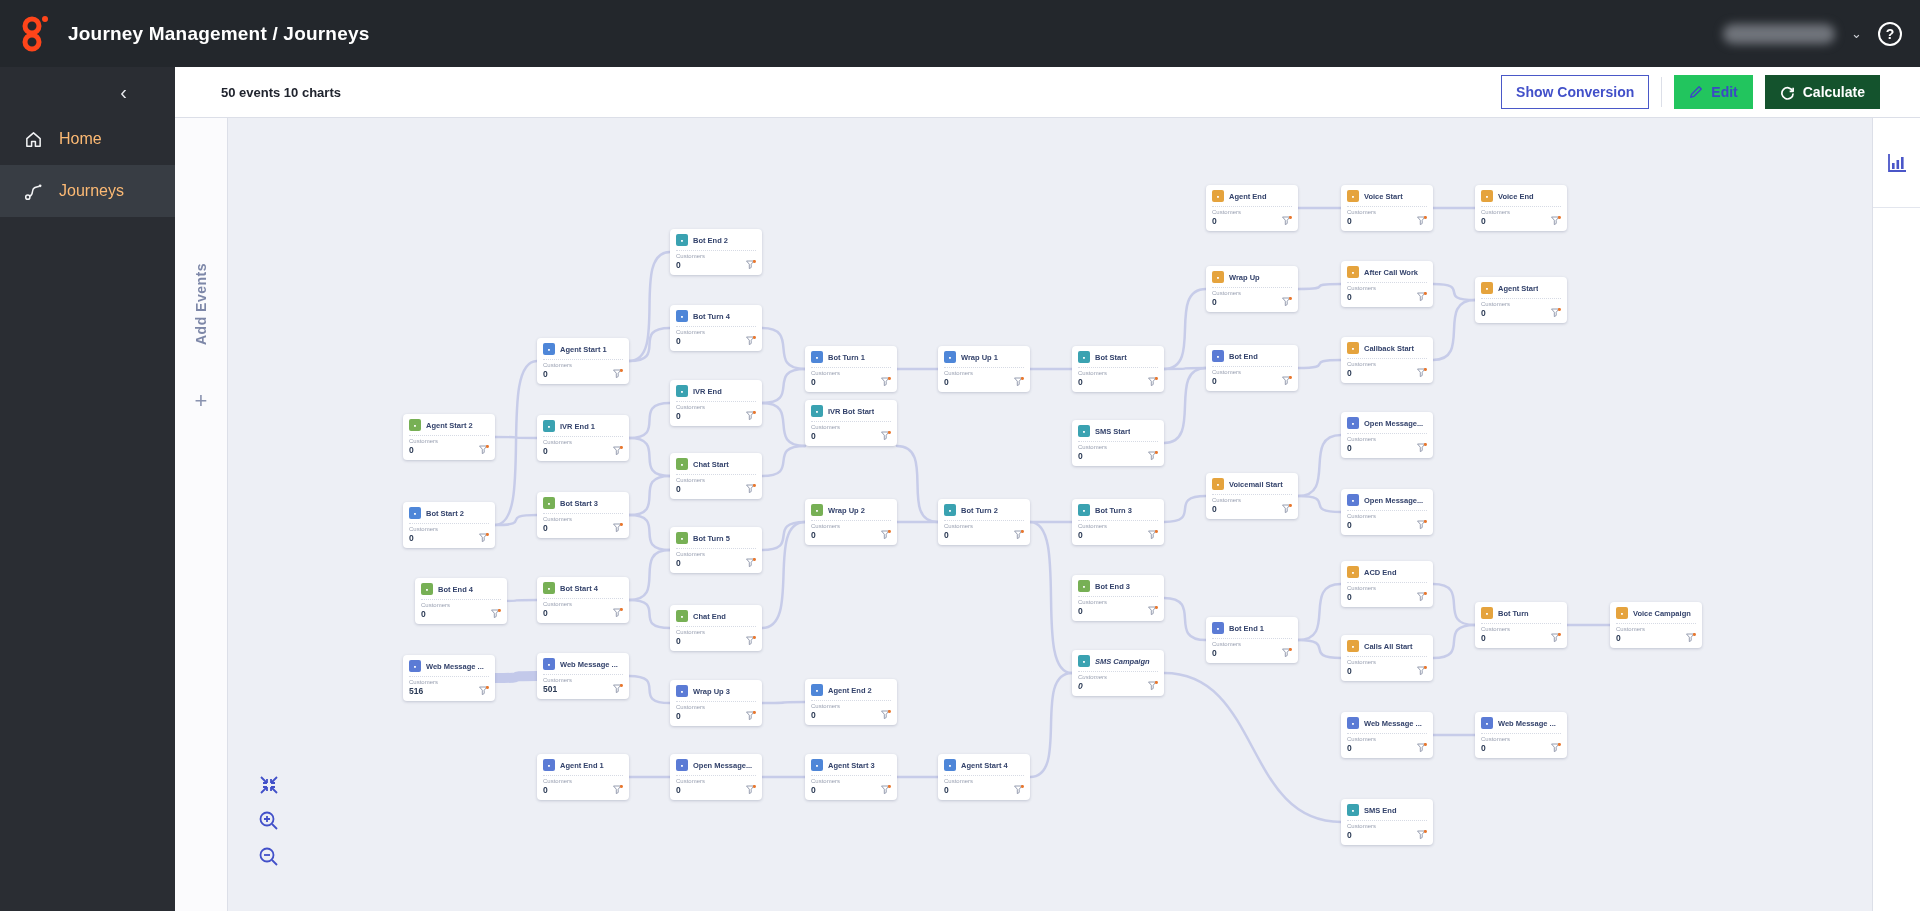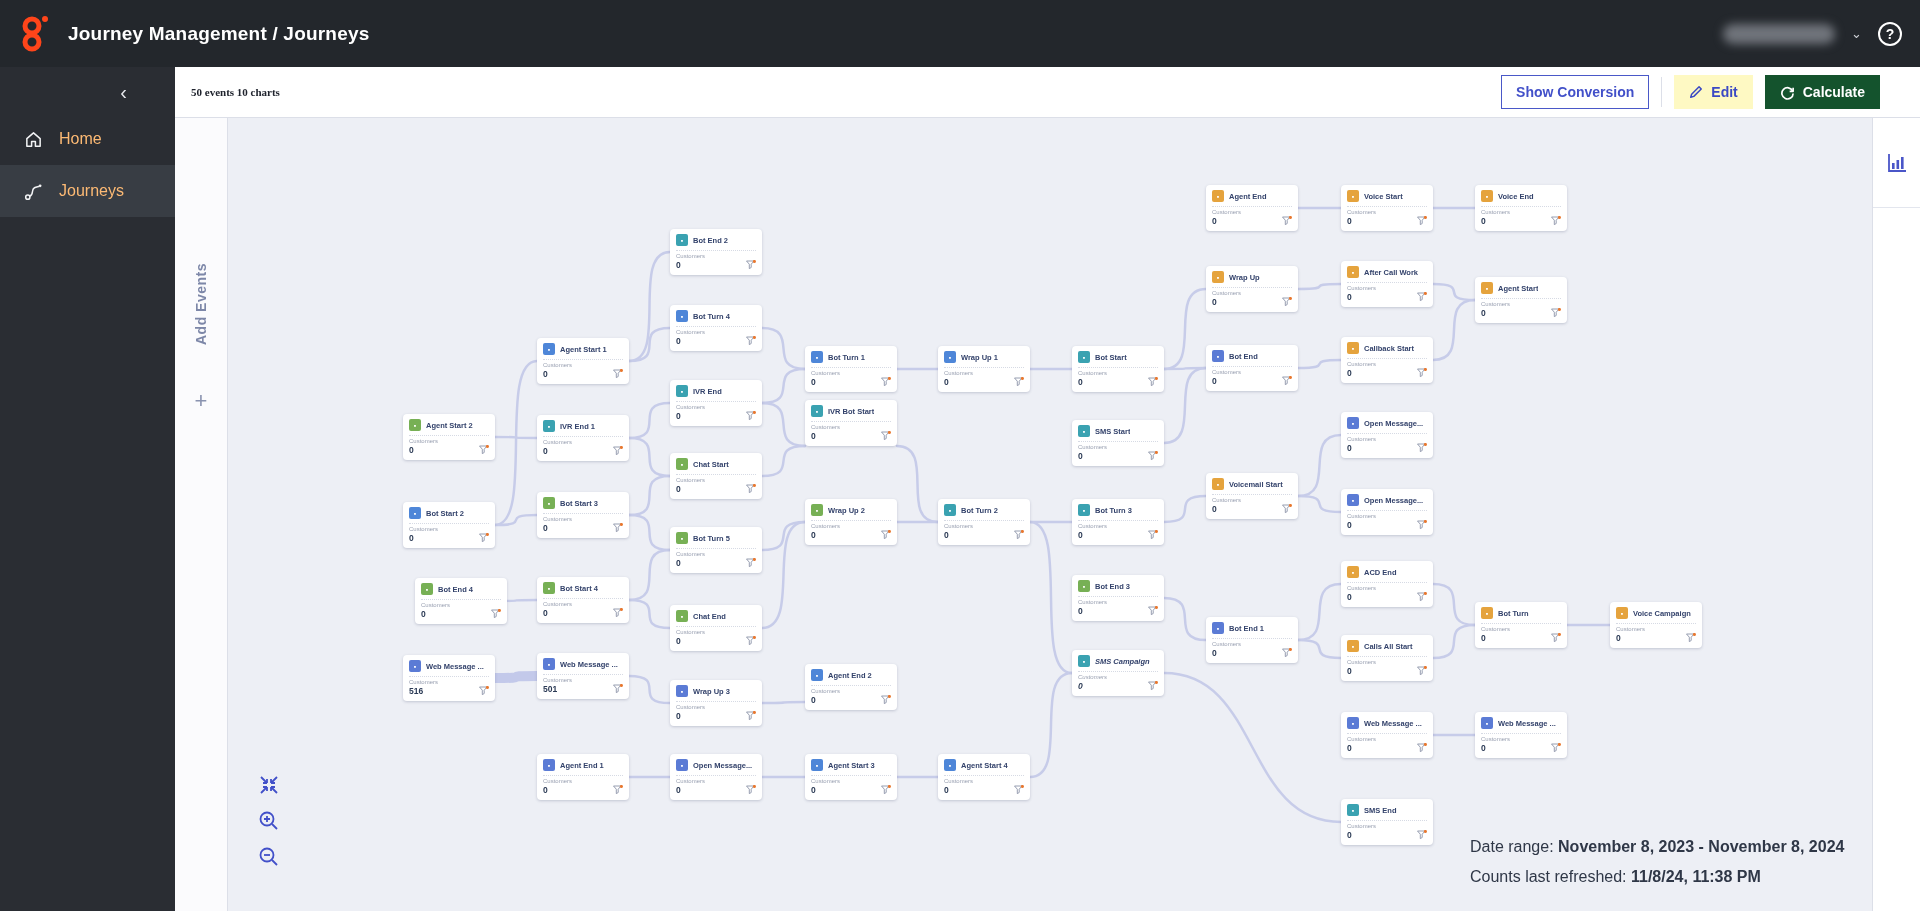--- a/index.html
+++ b/index.html
@@ -14,25 +14,25 @@
   .chev-down { color:#cfd2d8; font-size:13px; }
   .help-btn { width:24px; height:24px; border-radius:50%; border:2px solid #fff; color:#fff; font-size:14px; font-weight:700; display:flex; align-items:center; justify-content:center; }
 
   .sidebar { position:absolute; left:0; top:67px; width:175px; height:844px; background:#2a2d33; z-index:40; }
   .collapse { position:absolute; right:48px; top:18px; color:#e8eaee; font-size:20px; line-height:14px; cursor:pointer; }
   .side-item { display:flex; align-items:center; gap:16px; height:52px; padding-left:24px; color:#fdba74; font-size:16px; cursor:pointer; }
   .side-item.active { background:#383d44; }
   .side-item svg { flex:0 0 auto; }
 
   .toolbar { position:absolute; left:175px; top:67px; width:1745px; height:51px; background:#fff; border-bottom:1px solid #dcdfe8; display:flex; align-items:center; z-index:40; }
-  .toolbar-summary { margin-left:16px; font-size:11px; font-weight:700; color:#20242e;font-family:Liberation Serif, serif; }
+  .toolbar-summary { margin-left:46px; font-size:13px; font-weight:700; color:#20242e; }
   .toolbar-actions { position:absolute; right:40px; display:flex; align-items:center; gap:12px; }
   .btn { border-radius:0; font-size:14px; font-weight:700; padding:8px 14px; display:flex; align-items:center; gap:8px; cursor:pointer; border:1px solid transparent; }
   .btn-outline { background:#fff; border-color:#4a58c8; color:#4250c9; }
-  .btn-soft { background:#fef9c3; color:#3b49c4;justify-content:space-between; }
+  .btn-soft { background:#22c55e; color:#3b49c4;justify-content:space-between; }
   .btn-solid { background:#14532d; color:#fff; }
   .v-sep { width:1px; height:30px; background:#dcdfe8; }
 
   .rail { position:absolute; left:175px; top:118px; width:53px; height:793px; background:#fbfbfd; border-right:1px solid #dcdfe8; z-index:30; }
   .rail-label { position:absolute; left:50%; top:145px; transform:translateX(-50%); writing-mode:vertical-rl; transform:translateX(-50%) rotate(180deg); color:#7d87a8; font-size:14px; font-weight:700; letter-spacing:.5px; }
   .rail-plus { position:absolute; left:50%; top:270px; transform:translateX(-50%); color:#8a93b0; font-size:22px; font-weight:400; cursor:pointer; }
 
   .rightpanel { position:absolute; right:0; top:118px; width:48px; height:793px; background:#fff; border-left:1px solid #dcdfe8; z-index:30; }
   .rightpanel-top { height:90px; border-bottom:1px solid #e3e6ee; display:flex; align-items:center; justify-content:center; }
 
@@ -424,21 +424,21 @@
         <div class="node-div"></div>
         <div class="node-cust">Customers</div>
         <div class="node-valrow">
           <span class="node-value">0</span>
           <svg width="10" height="10" viewBox="0 0 10 10">
             <path d="M0.5 1 H8 L5.2 4.2 V7.5 L3.3 8.6 V4.2 Z" fill="none" stroke="#8b93a8" stroke-width="0.9"></path>
             <circle cx="8.4" cy="1.4" r="1.5" fill="#e8772e"></circle>
           </svg>
         </div>
       </div>
-      <div class="node" style="left: 805px; top: 664px;">
+      <div class="node" style="left: 805px; top: 679px;">
         <div class="node-head">
           <span class="node-icon" style="background:#4e86d8">▪</span>
           <span class="node-label">Agent End 2</span>
         </div>
         <div class="node-div"></div>
         <div class="node-cust">Customers</div>
         <div class="node-valrow">
           <span class="node-value">0</span>
           <svg width="10" height="10" viewBox="0 0 10 10">
             <path d="M0.5 1 H8 L5.2 4.2 V7.5 L3.3 8.6 V4.2 Z" fill="none" stroke="#8b93a8" stroke-width="0.9"></path>
@@ -886,30 +886,20 @@
     </div>
     <div class="ctrl">
       <svg width="22" height="22" viewBox="0 0 22 22" stroke="#4250c9" stroke-width="1.8" fill="none">
         <circle cx="9" cy="9" r="6.5"></circle>
           <path d="M14 14 L19 19"></path>
           <path d="M6 9 h6"></path>
       </svg>
     </div>
   </div>
 
-  <div class="canvas-footer">
-    <div class="row">
-      <span>Date range:</span>
-      <b>November 8, 2023 - November 8, 2024</b>
-    </div>
-    <div class="row">
-      <span>Counts last refreshed:</span>
-      <b>11/8/24, 11:38 PM</b>
-    </div>
-  </div>
 </div>
 
 <div class="topbar">
   <div class="logo">
     <svg width="34" height="40" viewBox="0 0 34 40">
       <circle cx="14" cy="12" r="7" fill="none" stroke="#ff451a" stroke-width="5"></circle>
       <circle cx="14" cy="28" r="7" fill="none" stroke="#ff451a" stroke-width="5"></circle>
       <circle cx="27" cy="5" r="3" fill="#ff451a"></circle>
     </svg>
   </div>

